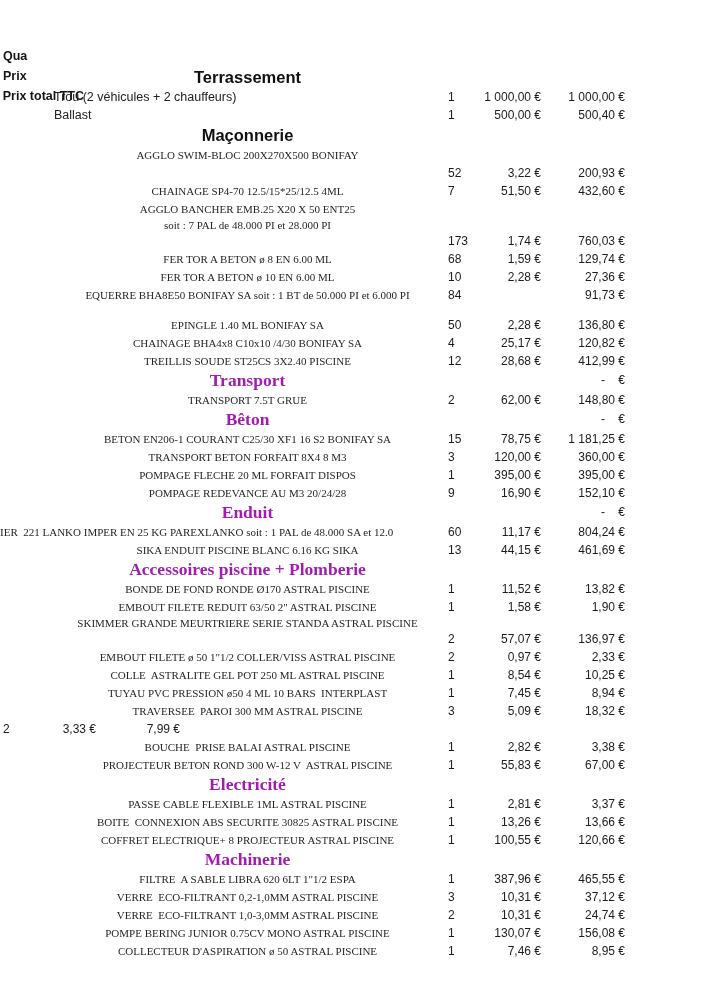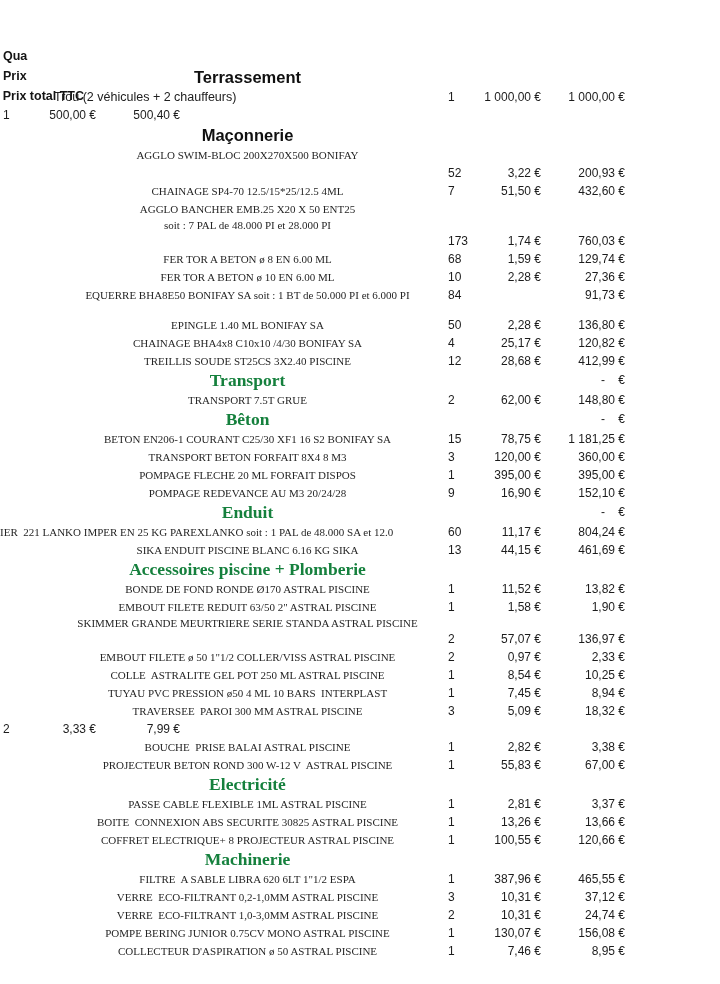--- a/index.html
+++ b/index.html
@@ -25,21 +25,21 @@
   
   .r-colheader{height:20px;line-height:20px;flex-direction:column;}
   .r-colheader .qty,.r-colheader .price,.r-colheader .total{
     font-weight:bold;font-size:12.5px;color:#141414;}
   .r-colheader .price{text-align:left;padding-left:3px;}
 
   
   .r-section-sans{height:22px;line-height:22px;}
   .r-section-sans .desc{font-weight:bold;font-size:16.5px;color:#101010;}
   .r-section-serif{height:21px;line-height:21px;}
-  .r-section-serif .desc{font-family:"Liberation Serif",serif;font-weight:bold;font-size:17.5px;color:#15803d;}
+  .r-section-serif .desc{font-family:"Liberation Serif",serif;font-weight:bold;font-size:17.5px;color:#a21caf;}
 
   
   .r-item-sans{height:18px;line-height:18px;}
   .r-item-sans .desc{text-align:left;padding-left:54px;font-size:12.5px;color:#202020;}
   .r-item-serif,.r-item-serif-clip{height:18px;line-height:18px;}
   .r-item-serif .desc,.r-item-serif-clip .desc,.r-item-serif-small .desc{
     font-family:"Liberation Serif",serif;font-size:11px;color:#262626;}
   .r-item-serif-small{height:14px;line-height:14px;}
   .r-item-serif-clip .desc{padding-left:0;text-align:left;}
   .r-nums{height:18px;line-height:18px;}
@@ -62,20 +62,21 @@
     <div class="cell price"></div>
     <div class="cell total"></div>
   </div>
       <div class="row r-item-sans">
     <div class="cell desc">Trou (2 véhicules + 2 chauffeurs)</div>
     <div class="cell qty">1</div>
     <div class="cell price">1 000,00 €</div>
     <div class="cell total">1 000,00 €</div>
   </div>
       <div class="row r-item-sans">
+    <div class="cell desc">Ballast</div>
     <div class="cell qty">1</div>
     <div class="cell price">500,00 €</div>
     <div class="cell total">500,40 €</div>
   </div>
       <div class="row r-section-sans">
     <div class="cell desc">Maçonnerie</div>
     <div class="cell qty"></div>
     <div class="cell price"></div>
     <div class="cell total"></div>
   </div>

